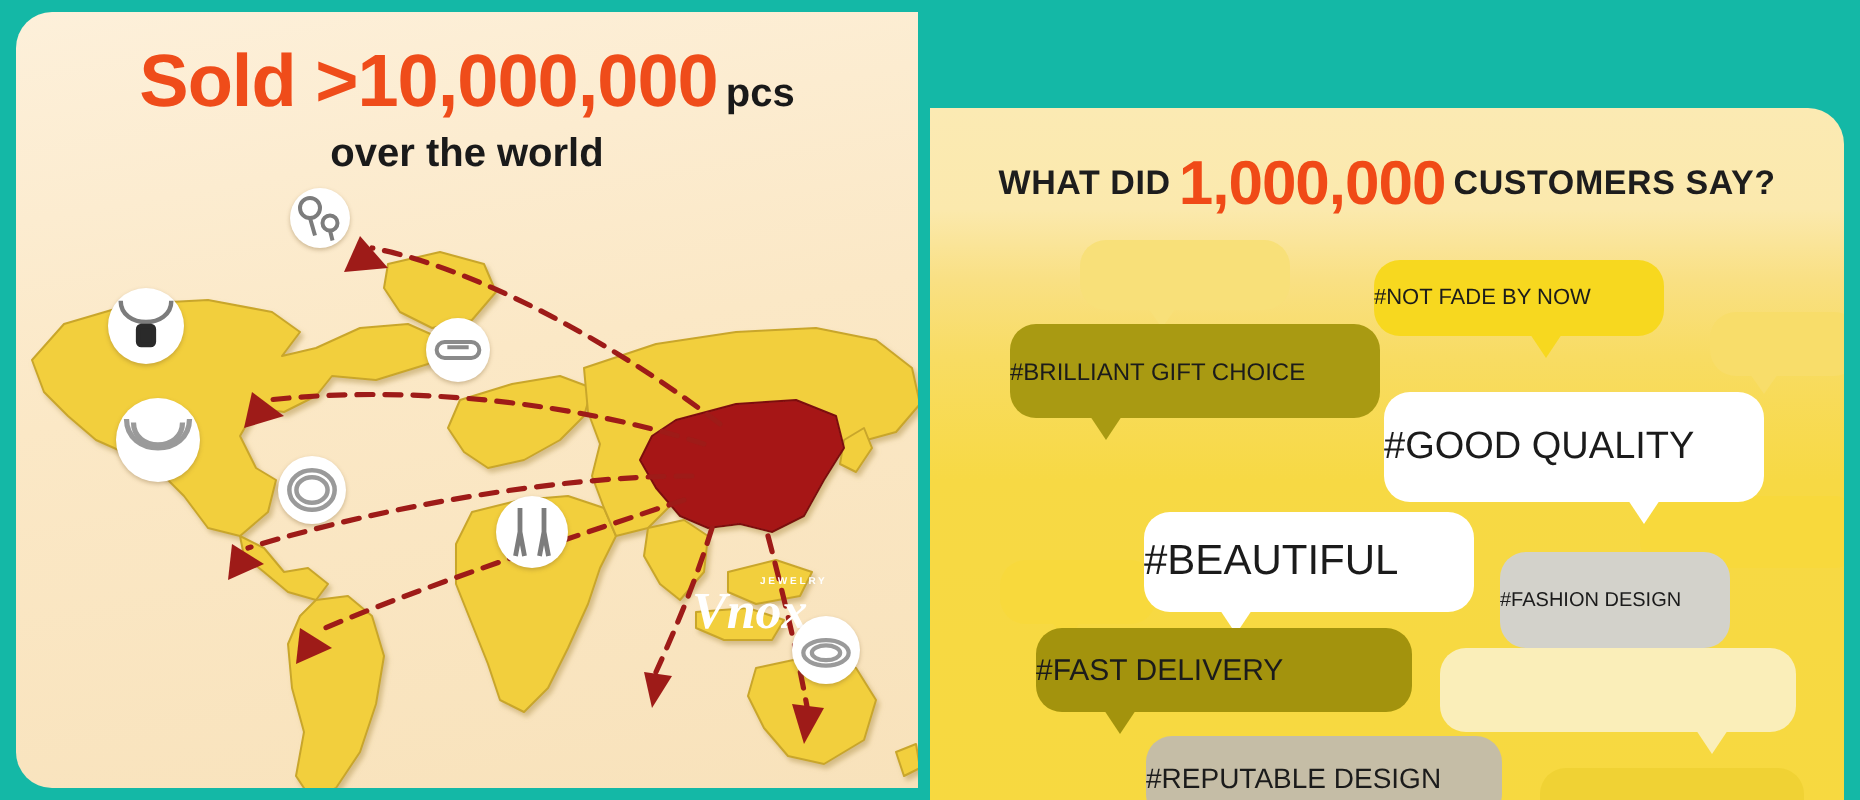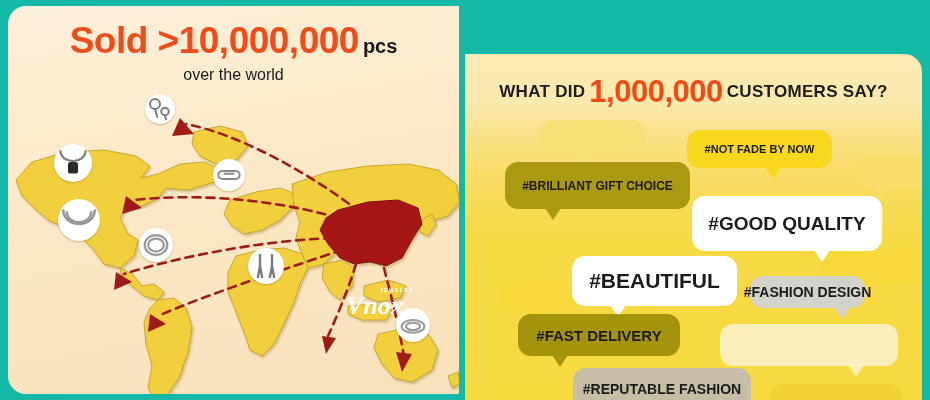--- a/index.html
+++ b/index.html
@@ -29,21 +29,21 @@
   }
   .headline .big{
     font-size:37px;font-weight:bold;color:#ef4c1a;letter-spacing:-0.5px;
     font-family:"Liberation Sans",sans-serif;
   }
   .headline .pcs{
     font-size:20px;font-weight:bold;color:#191919;margin-left:4px;
   }
   .subline{
     position:absolute;left:0;right:0;top:60px;text-align:center;
-    font-size:16px;font-weight:normal;color:#1a1a1a;
+    font-size:20px;font-weight:bold;color:#1a1a1a;
   }
 
   .map-wrap{position:absolute;left:0;top:82px;width:465px;height:318px;}
   .map-wrap svg{display:block;width:465px;height:318px;}
 
   
   .jic{
     position:absolute;border-radius:50%;
     background:#ffffff;
     box-shadow:0 1px 2px rgba(120,90,40,.35);
@@ -72,22 +72,22 @@
   .r-head{
     position:absolute;top:20px;left:0;right:0;text-align:center;white-space:nowrap;
   }
   .r-head .w{font-size:17px;font-weight:bold;color:#1d1d1d;letter-spacing:.3px;vertical-align:middle;}
   .r-head .n{font-size:31px;font-weight:bold;color:#f04a17;vertical-align:middle;margin:0 4px;letter-spacing:-.5px;}
 
   
   .bub{
     position:absolute;box-sizing:border-box;
     border-radius:13px;
-    display:flex;align-items:center;justify-content:center;
-    font-weight:bold;white-space:nowrap;
+    display:flex;align-items:center;
+    font-weight:normal;white-space:nowrap;
   }
   .bub .tail{
     position:absolute;bottom:-11px;width:0;height:0;
     border-left:8px solid transparent;border-right:8px solid transparent;
     border-top:12px solid currentColor;
   }
   .ghost{position:absolute;border-radius:13px;}
   .ghost .tail{
     position:absolute;bottom:-9px;width:0;height:0;
     border-left:7px solid transparent;border-right:7px solid transparent;
@@ -268,32 +268,32 @@
             <span class="tail" style="left: 40px;"></span>
           </div>
           <div class="bub" style="left: 227px; top: 142px; width: 190px; height: 55px; background: rgb(255, 255, 255); color: rgb(255, 255, 255); font-size: 19px;">
             <span style="color: rgb(27, 27, 27);">#GOOD QUALITY</span>
             <span class="tail" style="left: 122px;"></span>
           </div>
           <div class="bub" style="left: 107px; top: 202px; width: 165px; height: 50px; background: rgb(255, 255, 255); color: rgb(255, 255, 255); font-size: 21px;">
             <span style="color: rgb(27, 27, 27);">#BEAUTIFUL</span>
             <span class="tail" style="left: 38px;"></span>
           </div>
-          <div class="bub" style="left: 285px; top: 222px; width: 115px; height: 32px; background: rgb(211, 210, 203); color: rgb(211, 210, 203); font-size: 14px;">
+          <div class="bub" style="left: 285px; top: 222px; width: 115px; height: 48px; background: rgb(211, 210, 203); color: rgb(211, 210, 203); font-size: 10px;">
             <span style="color: rgb(27, 27, 27);">#FASHION DESIGN</span>
             <span class="tail" style="left: 84px;"></span>
           </div>
-          <div class="bub" style="left: 53px; top: 260px; width: 162px; height: 42px; background: rgb(163, 147, 13); color: rgb(163, 147, 13); font-size: 15px;">
+          <div class="bub" style="left: 53px; top: 260px; width: 188px; height: 42px; background: rgb(163, 147, 13); color: rgb(163, 147, 13); font-size: 15px;">
             <span style="color: rgb(27, 27, 27);">#FAST DELIVERY</span>
             <span class="tail" style="left: 34px;"></span>
           </div>
           <div class="bub" style="left: 255px; top: 270px; width: 178px; height: 42px; background: rgb(250, 238, 185); color: rgb(250, 238, 185); font-size: 13px;">
             <span class="tail" style="left: 128px;"></span>
           </div>
           <div class="bub" style="left: 108px; top: 314px; width: 178px; height: 42px; background: rgb(197, 189, 166); color: rgb(197, 189, 166); font-size: 14px;">
-            <span style="color: rgb(27, 27, 27);">#REPUTABLE FASHION</span>
+            <span style="color: rgb(27, 27, 27);">#REPUTABLE DESIGN</span>
             <span class="tail" style="left: 68px;"></span>
           </div>
         </div>
 
     </div>
   </div>
 </div>
 
 </body></html>

